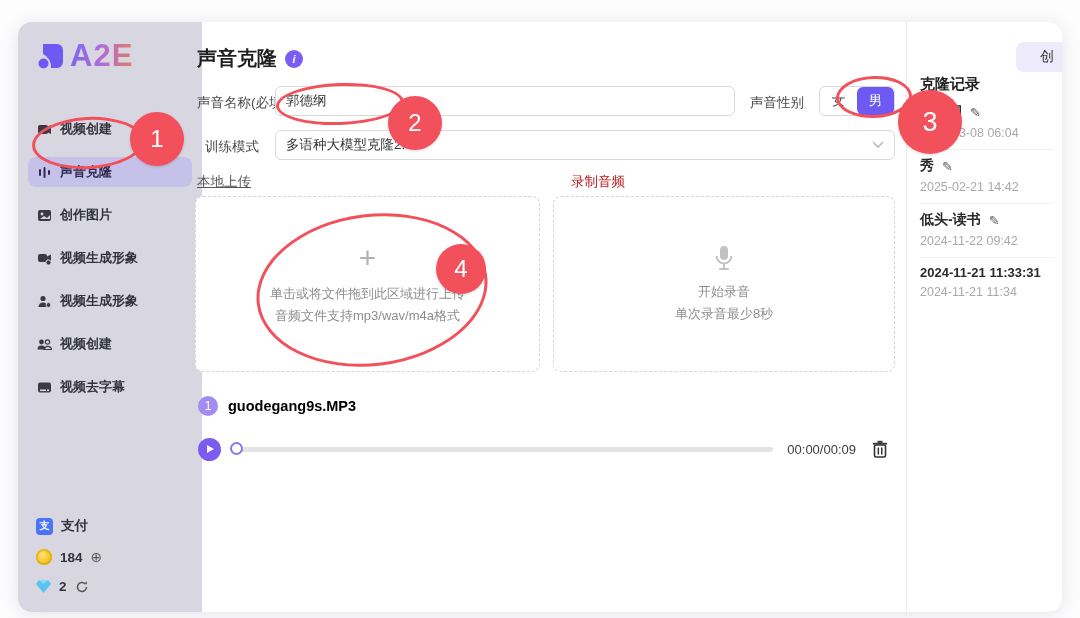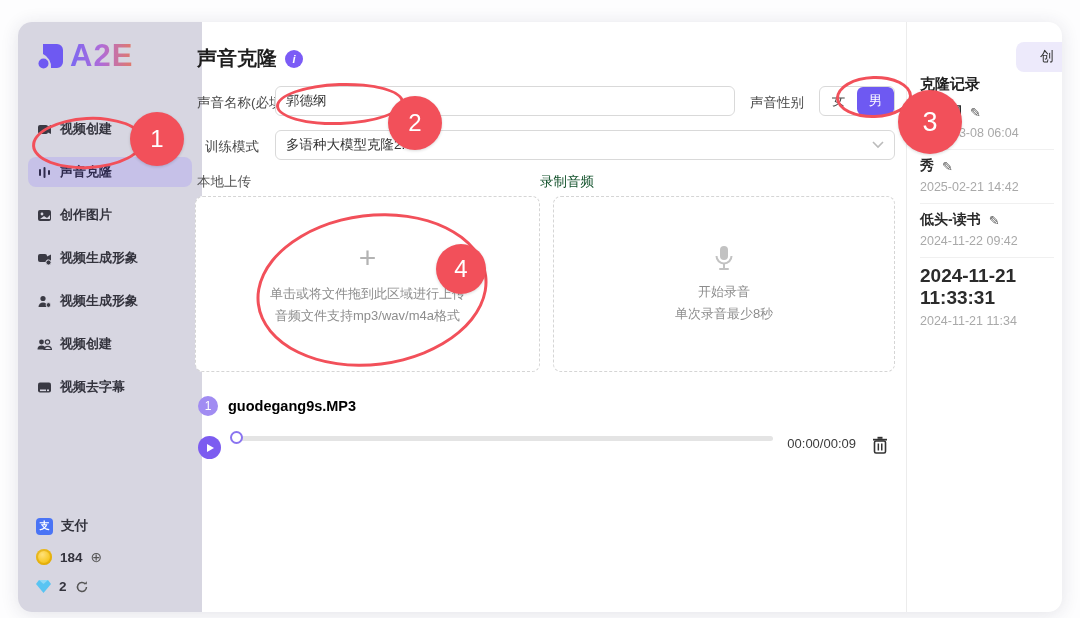--- a/index.html
+++ b/index.html
@@ -53,21 +53,21 @@
   .box-right { left:535px; width:342px; }
   .plus-glyph { font-size:30px; color:#b3b3b3; line-height:30px; margin-bottom:8px; }
   .box-line { font-size:13px; color:#8d8d8d; }
   .mic-glyph { margin-bottom:8px; }
 
   .file-row { position:absolute; left:180px; top:374px; display:flex; align-items:center; gap:10px; }
   .file-badge { width:20px; height:20px; border-radius:50%; background:#a18cf2; color:#fff;
     font-size:12px; display:flex; align-items:center; justify-content:center; }
   .file-name { font-size:14.5px; font-weight:bold; color:#000000; }
   .player-row { position:absolute; left:180px; top:414px; width:690px; height:26px;
-    display:flex; align-items:flex-start; }
+    display:flex; align-items:center; }
   .play-btn { width:23px; height:23px; border-radius:50%; background:#7c5cf0; cursor:pointer;
     display:flex; align-items:center; justify-content:center; flex:0 0 auto; }
   .play-tri { width:0; height:0; border-left:7px solid #fff; border-top:4.5px solid transparent;
     border-bottom:4.5px solid transparent; margin-left:2px; }
   .slider { position:relative; flex:1; height:5px; background:#e4e4e4; border-radius:3px; margin:0 14px 0 16px; cursor:pointer; }
   .knob { position:absolute; left:-7px; top:-5px; width:13px; height:13px; border-radius:50%;
     background:#fff; border:2.5px solid #8a74f0; }
   .time-text { font-size:13px; color:#3c3c3c; margin-right:16px; white-space:nowrap; }
   .trash { cursor:pointer; display:flex; }
 
@@ -76,21 +76,21 @@
   .right-panel { position:absolute; left:889px; top:0; width:155px; height:100%; padding:53px 8px 0 13px; }
   .corner-btn { position:absolute; right:-16px; top:20px; width:62px; height:30px; background:#edeafb;
     border-radius:8px; display:flex; align-items:center; justify-content:center;
     font-size:14px; color:#333; cursor:pointer; }
   .rp-title { font-size:15px; font-weight:bold; color:#1f1f1f; margin-bottom:2px; }
   .record { padding:7px 0 9px; border-bottom:1px solid #f0f0f0; cursor:pointer; }
   .record:last-child { border-bottom:none; }
   .rec-name { display:flex; align-items:center; gap:8px; font-size:14px; font-weight:bold; color:#2b2b2b; }
   .rec-name .edit { font-size:13px; color:#555; cursor:pointer; transform:rotate(0deg); }
   .rec-date { font-size:12.5px; color:#a9a9a9; margin-top:5px; }
-  .rec-bold { font-size:19px; }
+  .rec-bold { font-size:13px; }
 
   
   .ann { position:absolute; z-index:40; }
   .ellipse { border:3px solid #f2505a; border-radius:50%; background:transparent; }
   .badge { background:#f2505a; border-radius:50%; color:#fff; display:flex;
     align-items:center; justify-content:center; font-size:24px; box-shadow:0 1px 3px rgba(0,0,0,.15); }
 </style>
 </head>
 <body>
 
@@ -203,22 +203,22 @@
   </div>
 
   <span class="form-label" style="left:187px; top:116px;">训练模式</span>
   <div class="mode-select">
     <span>多语种大模型克隆2.0</span>
     <svg class="chev" width="12" height="8" viewBox="0 0 12 8">
           <path d="M1 1 l5 5 5-5" fill="none" stroke="#bbb" stroke-width="1.6"></path>
         </svg>
   </div>
 
-  <span class="form-label" style="left:179px; top:151px; color:#555;">本地上传</span>
-  <span class="form-label" style="left:522px; top:151px; color:#14532d;font-family:Liberation Mono, monospace;">录制音频</span>
+  <span class="form-label" style="left:179px; top:151px; color:#555;text-decoration:underline;">本地上传</span>
+  <span class="form-label" style="left:553px; top:151px; color:#b91c1c;font-family:Liberation Mono, monospace;">录制音频</span>
 
   <div class="dash-box box-left">
     <div class="plus-glyph">+</div>
     <div class="box-line">单击或将文件拖到此区域进行上传</div>
     <div class="box-line">音频文件支持mp3/wav/m4a格式</div>
   </div>
 
   <div class="dash-box box-right">
     <svg class="mic-glyph" width="22" height="26" viewBox="0 0 22 26">
       <rect x="7" y="1" width="8" height="14" rx="4" fill="#c2c2c2"></rect>

